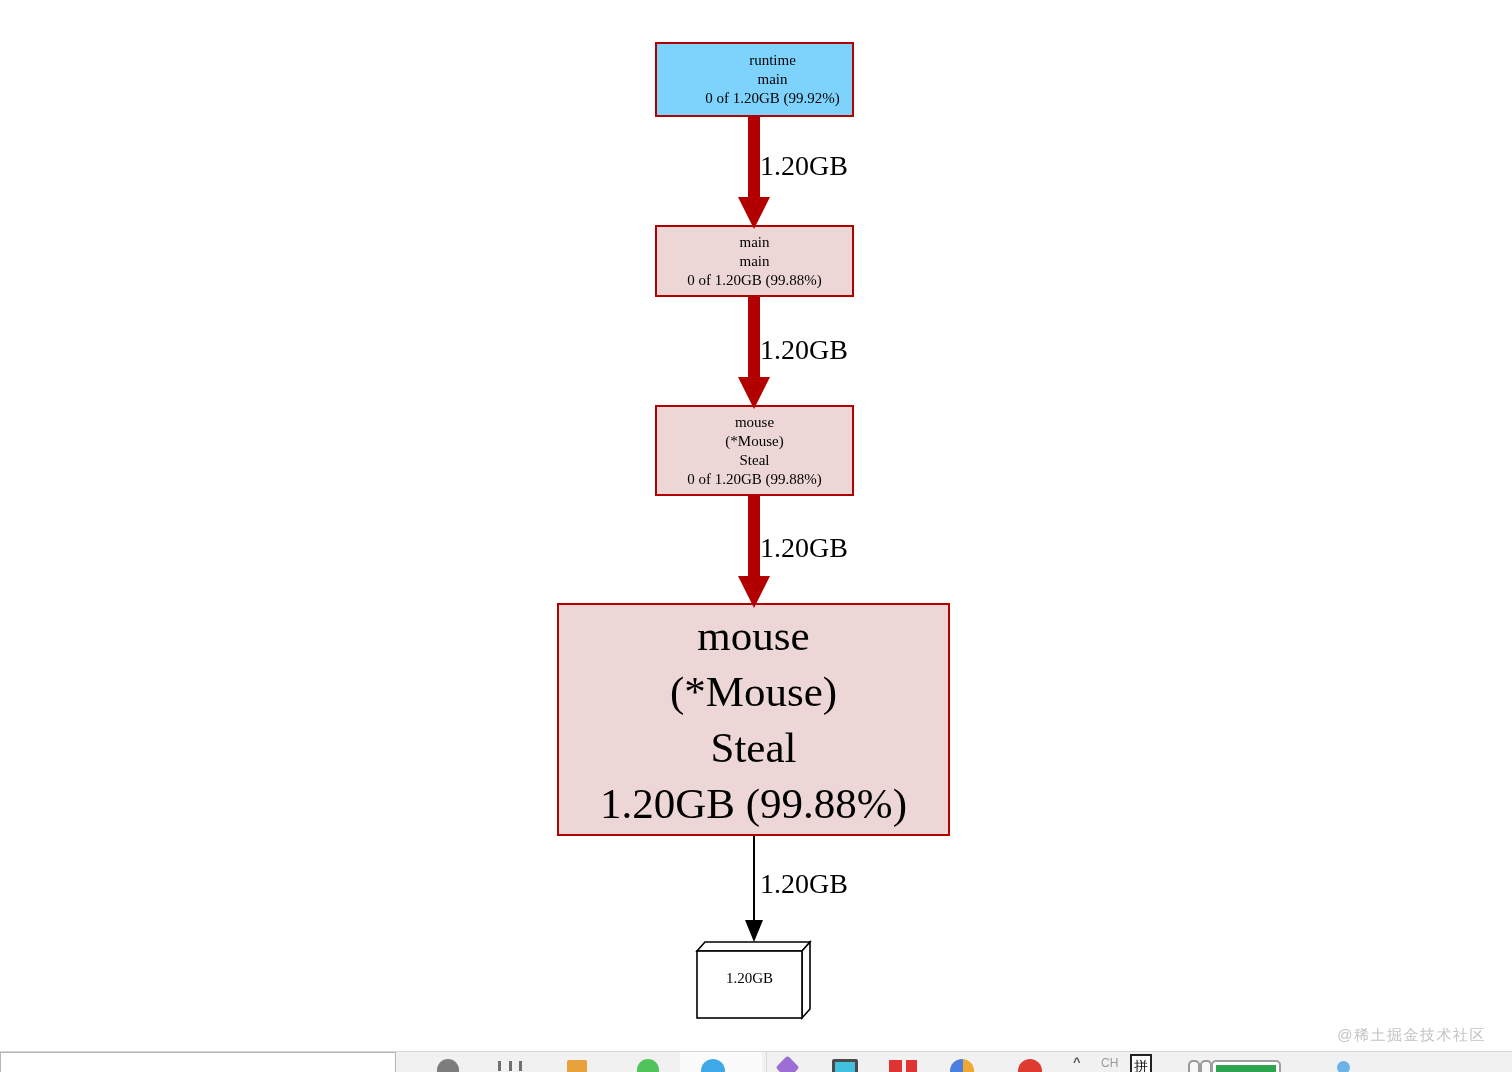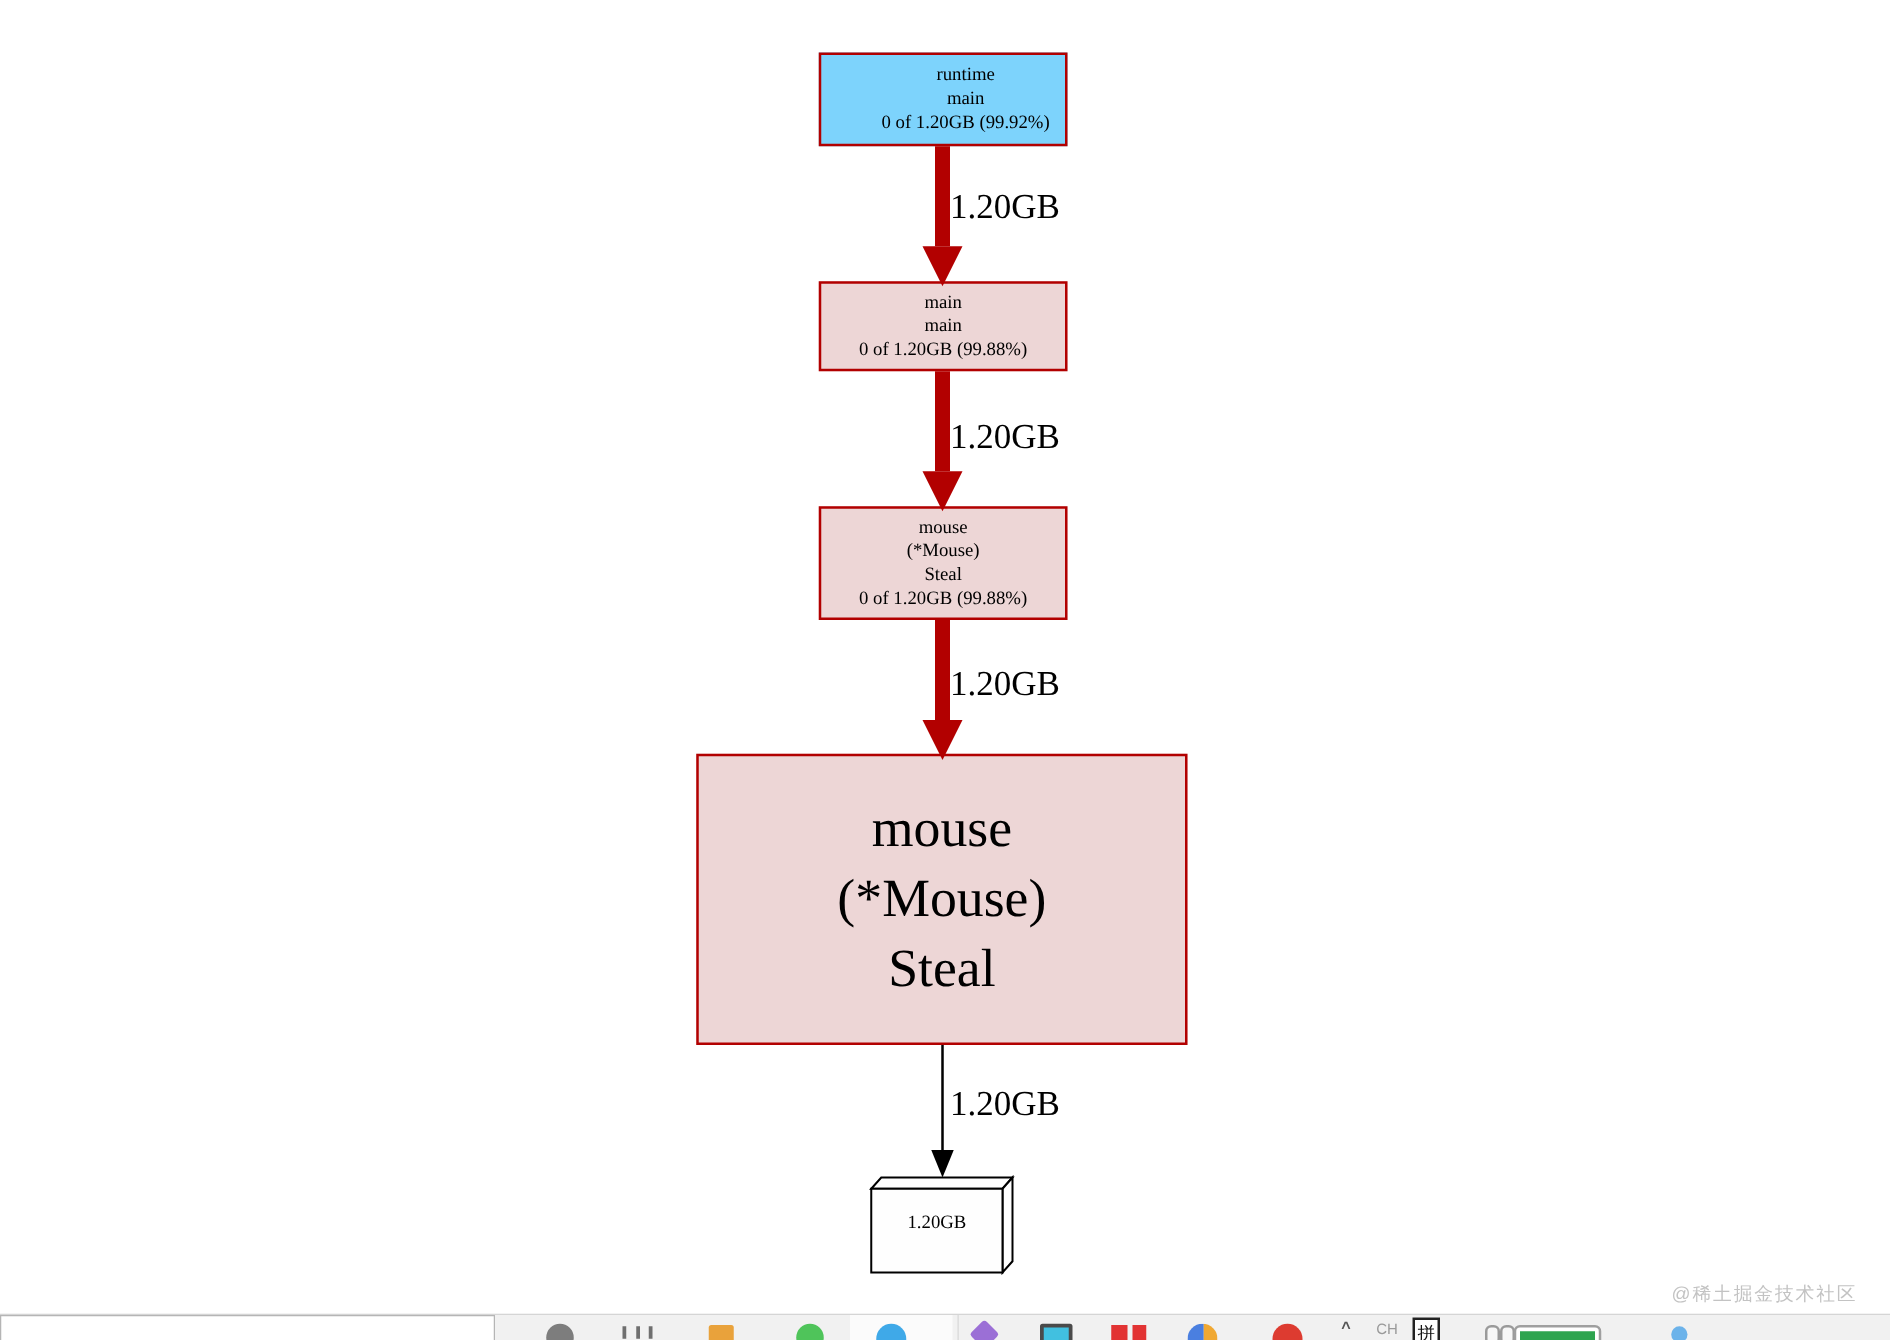--- a/index.html
+++ b/index.html
@@ -90,20 +90,21 @@
     <div>mouse</div>
     <div>(*Mouse)</div>
     <div>Steal</div>
     <div>0 of 1.20GB (99.88%)</div>
   </div>
 
   <div class="node big n4" style="background-color: rgb(237, 214, 214); border-color: rgb(178, 0, 0);">
     <div>mouse</div>
     <div>(*Mouse)</div>
     <div>Steal</div>
+    <div>1.20GB (99.88%)</div>
   </div>
 
   <svg class="sinksvg" width="120" height="82" viewBox="0 0 120 82">
     <polygon points="3,12 11,3 116,3 108,12" fill="#fefefe" stroke="#000000" stroke-width="1.6"></polygon>
     <polygon points="108,12 116,3 116,70 108,79" fill="#fefefe" stroke="#000000" stroke-width="1.6"></polygon>
     <rect x="3" y="12" width="105" height="67" fill="#fefefe" stroke="#000000" stroke-width="1.6"></rect>
   </svg>
   <div class="sinklabel">1.20GB</div>
 
   <div class="shaft s1" style="background-color: rgb(178, 0, 0);"></div>

